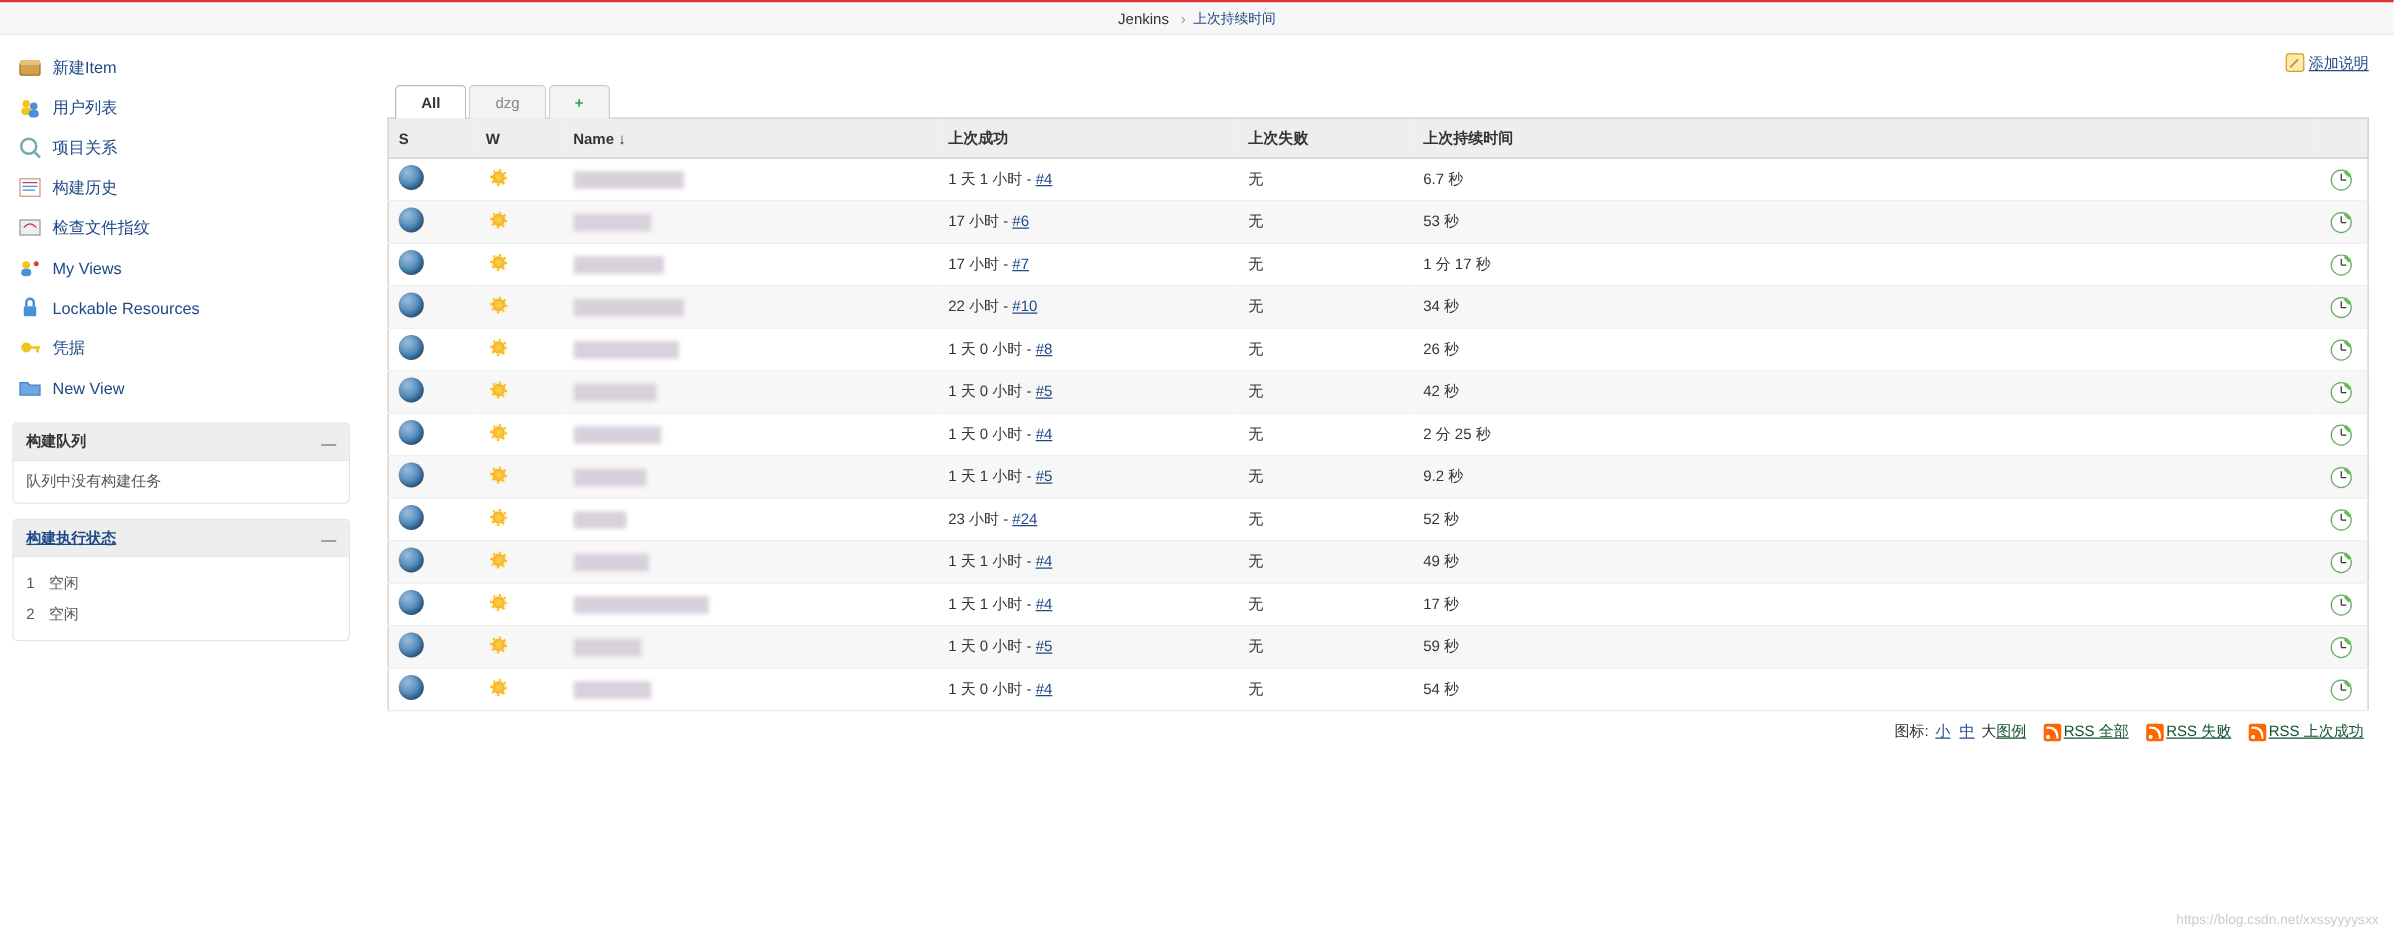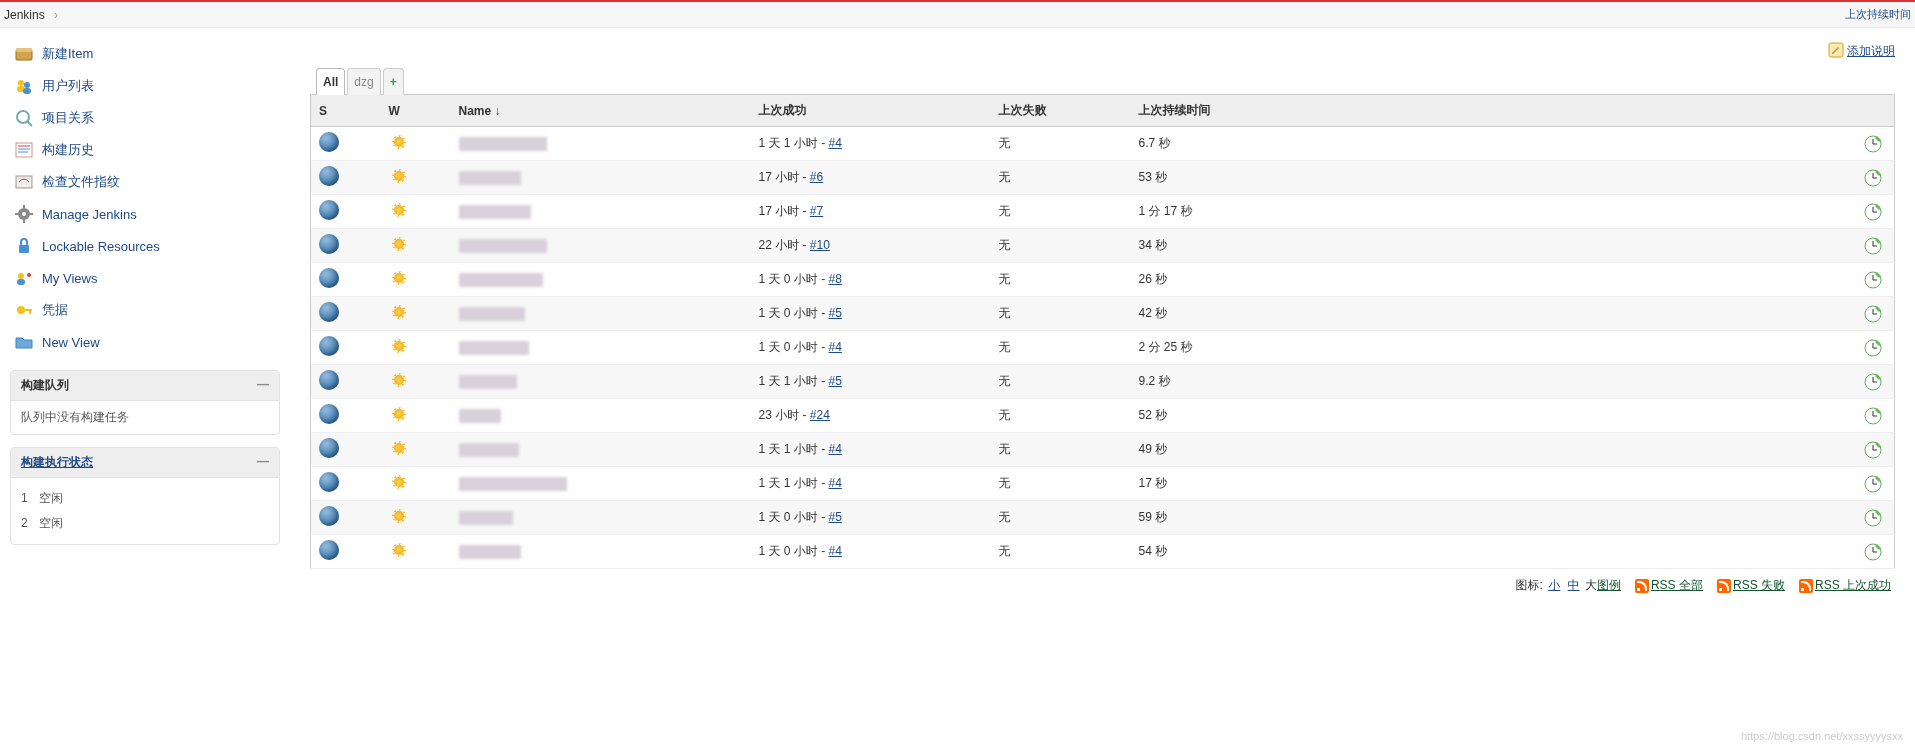--- a/index.html
+++ b/index.html
@@ -1,39 +1,39 @@
 <!DOCTYPE html>
 <html><head>
 <meta charset="utf-8">
 <style>
 * { box-sizing: border-box; margin: 0; padding: 0; }
 body { font-family: Helvetica, Arial, sans-serif; font-size: 12px; color: #333; background: #fff; }
 .topbar-red { height: 2px; background: #d33; }
-.breadcrumb-bar { background: #f6f6f6; border-bottom: 1px solid #e8e8e8; padding: 4px 4px; display: flex; justify-content: space-between; align-items: center; height: 26px; }
+.breadcrumb-bar { background: #f6f6f6; border-bottom: 1px solid #e8e8e8; padding: 4px 14px; display: flex; justify-content: center; align-items: center; height: 26px; }
 .breadcrumb-bar a { color: #204a87; text-decoration: none; }
 .breadcrumb-bar .crumb { color: #333; font-size: 12px; }
 .breadcrumb-bar .sep { color: #999; margin: 0 6px; }
 .autorefresh { color: #204a87; text-decoration: underline; font-size: 11px; }
 .main { display: flex; }
 .side { width: 280px; padding: 10px 0 10px 10px; }
 .side ul { list-style: none; }
 .side li { padding: 6px 4px; display: flex; align-items: center; gap: 8px; }
 .side li a { color: #204a87; font-size: 13px; text-decoration: none; }
 .side .icon { width: 20px; height: 20px; display: inline-flex; align-items: center; justify-content: center; }
 .pane { margin-top: 12px; border: 1px solid #e2e2e2; border-radius: 4px; background: #f9f9f9; }
-.pane-header { background: #eee; padding: 6px 10px; font-weight: bold; color: #333; display: flex; justify-content: space-between; align-items: flex-start; border-bottom: 1px solid #e2e2e2; border-radius: 4px 4px 0 0; gap: 30px; }
+.pane-header { background: #eee; padding: 6px 10px; font-weight: bold; color: #333; display: flex; justify-content: space-between; align-items: flex-end; border-bottom: 1px solid #e2e2e2; border-radius: 4px 4px 0 0; gap: 30px; }
 .pane-body { padding: 8px 10px; font-size: 12px; color: #555; background: #fff; border-radius: 0 0 4px 4px; }
 .pane-body .row { padding: 4px 0; }
 .collapse-icon { color: #888; font-weight: bold; cursor: pointer; }
 .content { flex: 1; padding: 10px 20px 20px 30px; }
 .desc-row { text-align: right; padding: 4px 0 6px; }
 .desc-row a { color: #204a87; text-decoration: underline; font-size: 12px; }
 .desc-row .edit-icon { display: inline-block; vertical-align: middle; }
 .tabs { display: flex; align-items: flex-end; padding-left: 6px; }
-.tab { border: 1px solid #ccc; border-bottom: none; padding: 6px 6px; margin-right: 2px; background: #f3f3f3; border-radius: 4px 4px 0 0; color: #888; cursor: pointer; font-size: 12px; position: relative; top: 1px; }
+.tab { border: 1px solid #ccc; border-bottom: none; padding: 6px 20px; margin-right: 2px; background: #f3f3f3; border-radius: 4px 4px 0 0; color: #888; cursor: pointer; font-size: 12px; position: relative; top: 1px; }
 .tab.active { background: #fff; color: #333; font-weight: bold; border-color: #bbb; z-index: 2; }
 .tab.plus { color: #2a5; font-weight: bold; }
 table.jobs { width: 100%; border-collapse: collapse; border: 1px solid #ccc; }
 table.jobs th { background: #eee; border-bottom: 1px solid #ccc; padding: 7px 8px; text-align: left; font-size: 12px; font-weight: bold; color: #333; }
 table.jobs td { padding: 5px 8px; border-bottom: 1px solid #eee; font-size: 12px; vertical-align: middle; height: 30px; }
 table.jobs tr:nth-child(odd) td { background: #fff; }
 table.jobs tr:nth-child(even) td { background: #f7f7f7; }
 .ball { width: 20px; height: 20px; border-radius: 50%; background: radial-gradient(circle at 35% 30%, #9bd, #4682b4 60%, #2a5a8a); display: inline-block; box-shadow: inset -2px -2px 4px rgba(0,0,0,0.3); }
 .sun { width: 20px; height: 20px; position: relative; display: inline-block; }
 .sun::before { content: ""; position: absolute; left: 5px; top: 5px; width: 10px; height: 10px; background: radial-gradient(circle,#ffd54a,#f0a020); border-radius: 50%; box-shadow: 0 0 0 2px rgba(255,200,0,0.15); }
@@ -123,50 +123,35 @@
             <svg width="20" height="20">
               <rect x="2" y="4" width="16" height="12" fill="#eee" stroke="#999"></rect>
               <path d="M5 10 Q10 4 15 10" fill="none" stroke="#c44"></path>
             </svg>
           </span>
           <a href="#">检查文件指纹</a>
         </li>
         <li>
           <span class="icon">
             <svg width="20" height="20">
-              <circle cx="10" cy="10" r="6" fill="#888"></circle>
-              <circle cx="10" cy="10" r="2" fill="#fff"></circle>
-              <g stroke="#888" stroke-width="2">
-                <line x1="10" y1="1" x2="10" y2="4"></line>
-                <line x1="10" y1="16" x2="10" y2="19"></line>
-                <line x1="1" y1="10" x2="4" y2="10"></line>
-                <line x1="16" y1="10" x2="19" y2="10"></line>
-              </g>
-            </svg>
-          </span>
-          <a href="#">Manage Jenkins</a>
-        </li>
-        <li>
-          <span class="icon">
-            <svg width="20" height="20">
-              <rect x="5" y="9" width="10" height="8" rx="1" fill="#4a90d9"></rect>
-              <path d="M7 9 V6 a3 3 0 0 1 6 0 V9" fill="none" stroke="#4a90d9" stroke-width="2"></path>
-            </svg>
-          </span>
-          <a href="#">Lockable Resources</a>
-        </li>
-        <li>
-          <span class="icon">
-            <svg width="20" height="20">
               <circle cx="7" cy="8" r="3" fill="#F0C419"></circle>
               <rect x="3" y="11" width="8" height="6" rx="3" fill="#4a90d9"></rect>
               <circle cx="15" cy="7" r="2" fill="#c44"></circle>
             </svg>
           </span>
           <a href="#">My Views</a>
+        </li>
+        <li>
+          <span class="icon">
+            <svg width="20" height="20">
+              <rect x="5" y="9" width="10" height="8" rx="1" fill="#4a90d9"></rect>
+              <path d="M7 9 V6 a3 3 0 0 1 6 0 V9" fill="none" stroke="#4a90d9" stroke-width="2"></path>
+            </svg>
+          </span>
+          <a href="#">Lockable Resources</a>
         </li>
         <li>
           <span class="icon">
             <svg width="20" height="20">
               <circle cx="7" cy="10" r="4" fill="#F0C419"></circle>
               <rect x="9" y="9" width="9" height="2" fill="#F0C419"></rect>
               <rect x="15" y="9" width="2" height="5" fill="#F0C419"></rect>
             </svg>
           </span>
           <a href="#">凭据</a>

